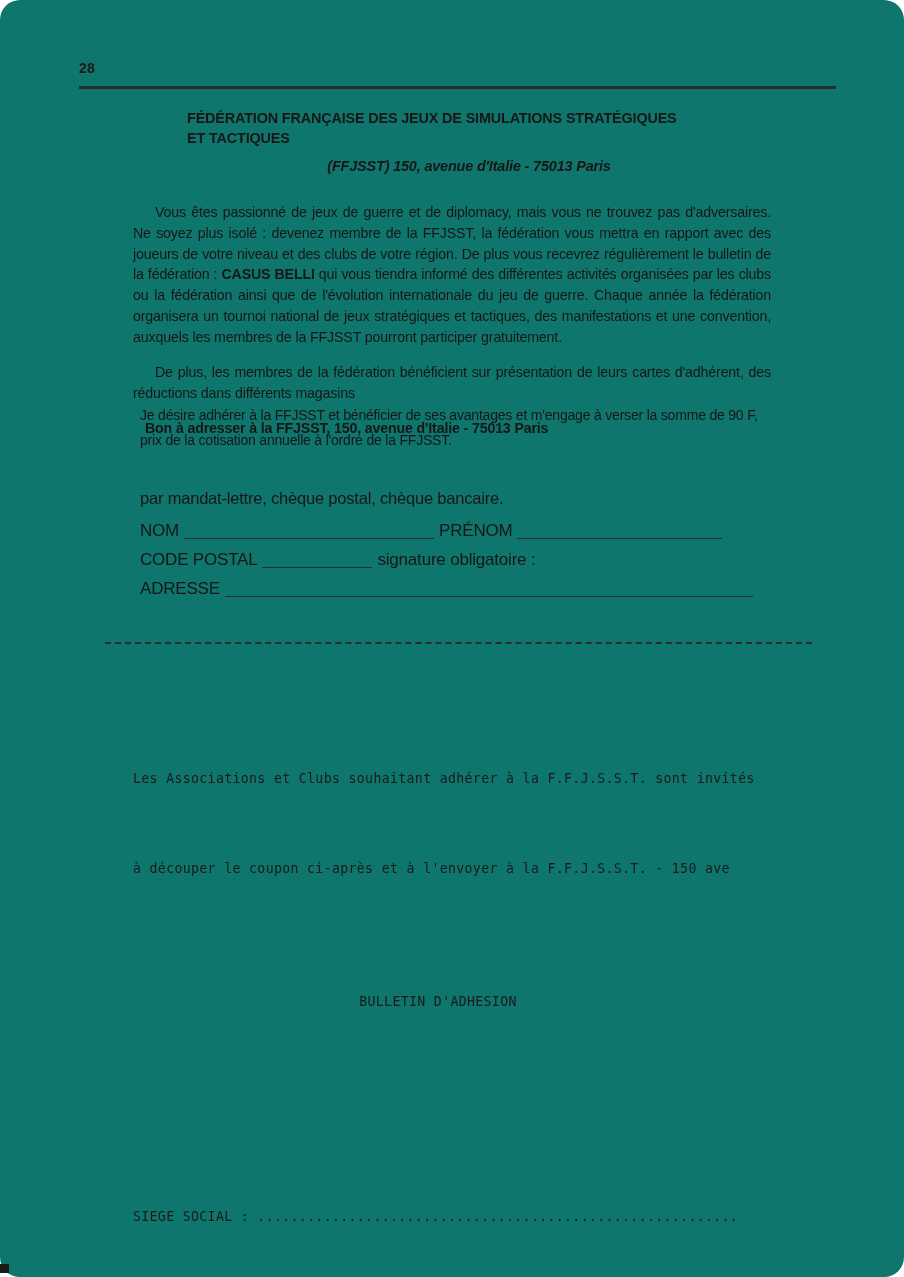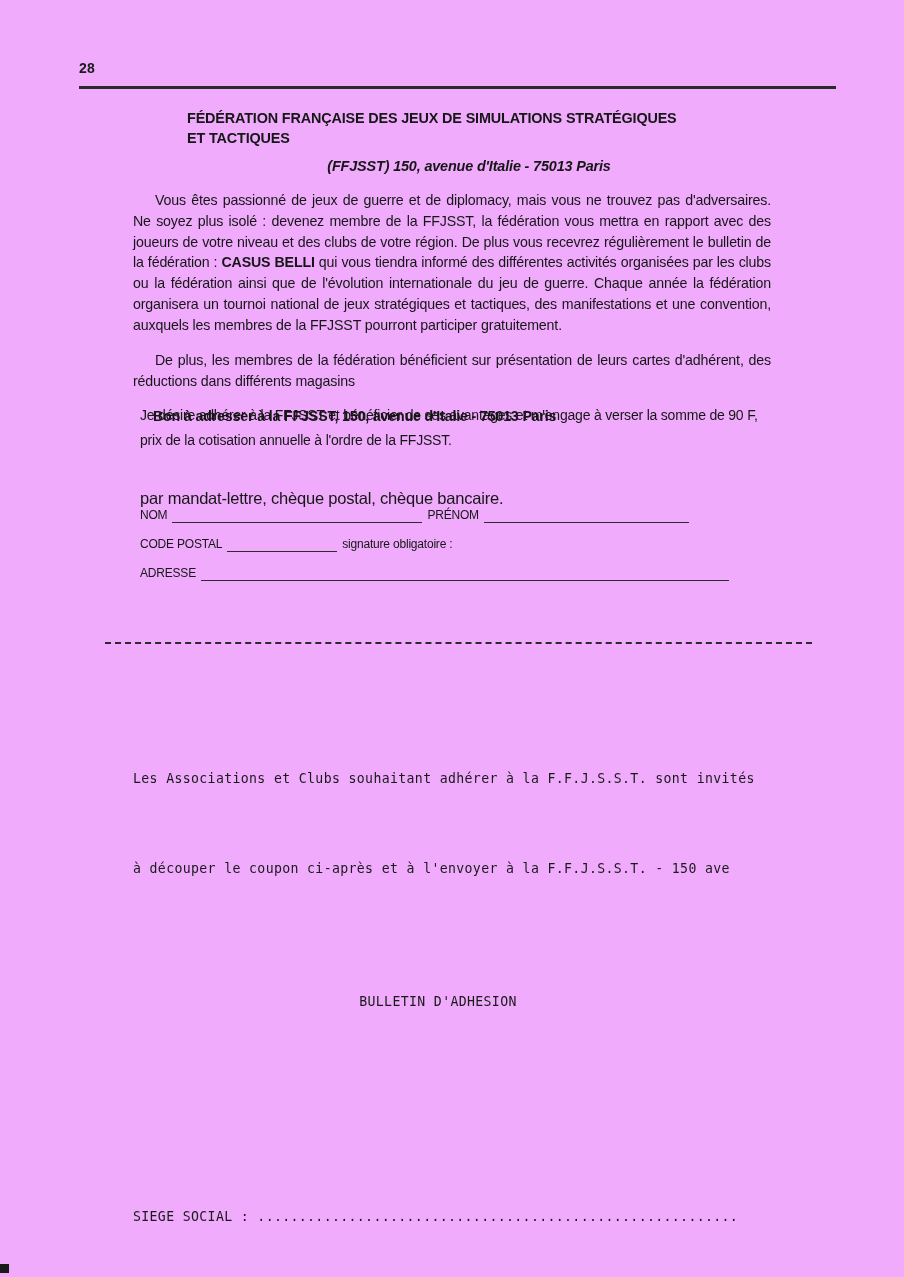--- a/index.html
+++ b/index.html
@@ -13,21 +13,22 @@
     position: relative;
     font-family: "Liberation Sans", sans-serif;
     color: #1a1a1a;
     overflow: hidden;
   }
 
   
   .page {
     position: absolute;
     inset: 0;
-    background: #f0abfc;
+    background: #0f766e;
+    border-radius: 20px;
   }
 
   .page-number {
     position: absolute;
     left: 79px;
     top: 60px;
     font-size: 14px;
     font-weight: bold;
     letter-spacing: 0.2px;
     color: #1a1a1a;
@@ -75,36 +76,36 @@
     font-size: 14.4px;
     line-height: 20px;
     text-align: center;
     margin-top: 8px;
     margin-left: 34px;
     letter-spacing: -0.15px;
     font-style: italic;
   }
 
   .body-para {
-    margin-top: 14px;
+    margin-top: 26px;
     text-align: justify;
     text-indent: 22px;
     letter-spacing: -0.15px;
     word-spacing: 0.1px;
   }
   .body-para.tight {
     margin-top: 3px;
   }
   .body-para b {
     font-weight: bold;
   }
 
   .bon-line {
     margin-top: 4px;
-    margin-left: 20px;
+    margin-left: 12px;
     font-weight: bold;
     font-size: 14.2px;
     letter-spacing: -0.15px;
   }
 
   
   .pledge {
     position: absolute;
     left: 140px;
     top: 403px;
@@ -121,23 +122,23 @@
     top: 489px;
     font-size: 16.5px;
     letter-spacing: -0.2px;
     color: #161616;
   }
 
   
   .formfields {
     position: absolute;
     left: 140px;
-    top: 496px;
+    top: 512px;
     width: 660px;
-    font-size: 12px;
+    font-size: 17px;
     color: #161616;
     text-align: right;
   }
   .fieldrow {
     display: flex;
     align-items: flex-end;
     height: 29px;
     white-space: nowrap;
   }
   .flabel {

